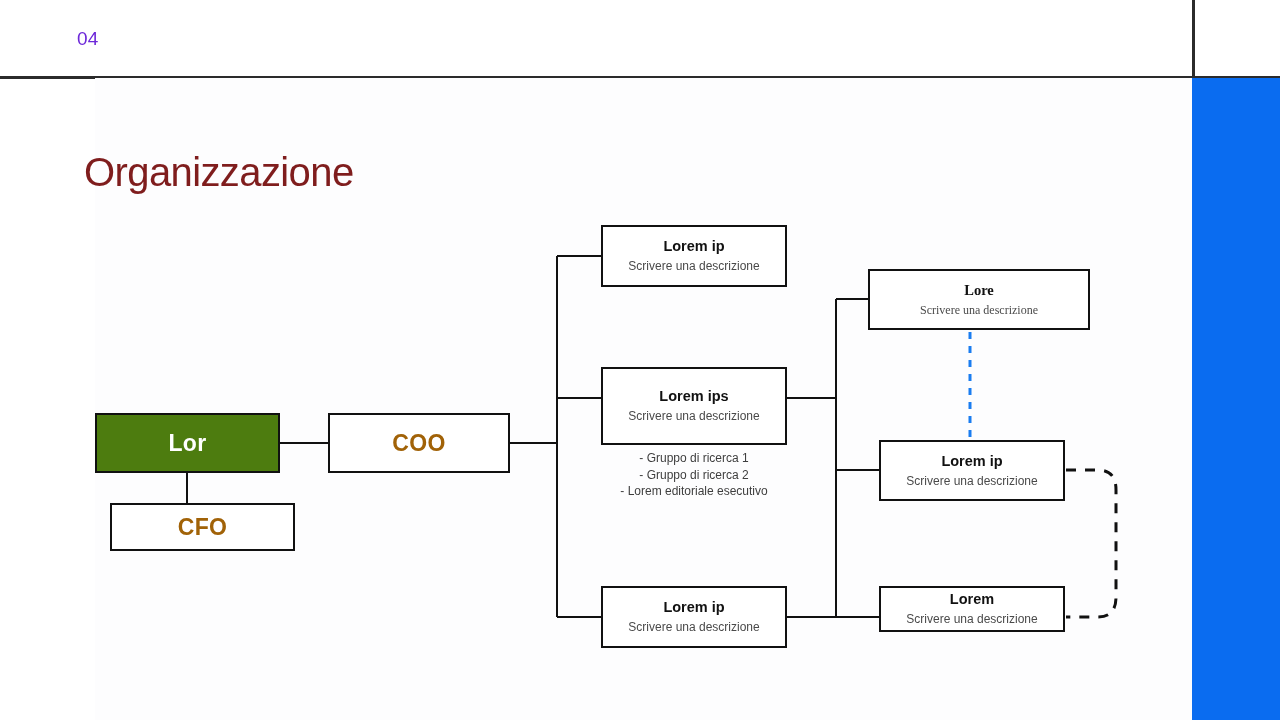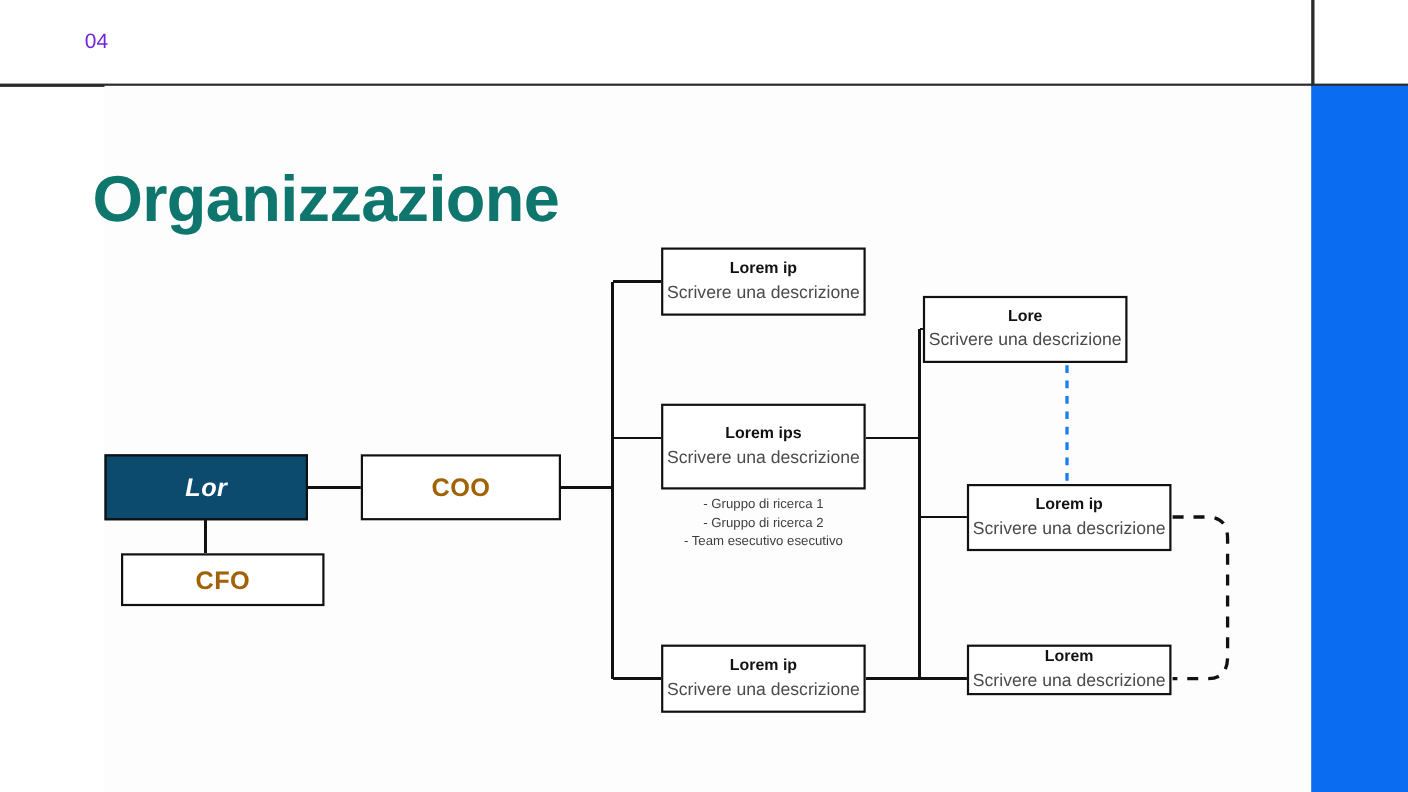--- a/index.html
+++ b/index.html
@@ -60,23 +60,23 @@
     position: absolute;
     left: 95px; top: 78px;
     width: 1097px; height: 642px;
     background: #fdfdfe;
   }
 
   
   #slide-title {
     position: absolute;
     left: 84px; top: 152px;
-    font-size: 59px;
-    font-weight: bold;
-    color: #0f766e;
+    font-size: 40px;
+    font-weight: normal;
+    color: #7f1d1d;
     letter-spacing: -0.6px;
     line-height: 1;
   }
 
   
   #chart-layer {
     position: absolute;
     left: 0; top: 0;
     width: 1280px; height: 720px;
   }
@@ -97,37 +97,36 @@
     justify-content: center;
     text-align: left;
   }
   .node .node-title {
     font-size: 14.5px;
     font-weight: bold;
     color: #111111;
     line-height: 1.15;
   }
   .node .node-desc {
-    font-size: 16px;
+    font-size: 12px;
     color: #4a4a4a;
     line-height: 1.2;
     margin-top: 4px;
   }
 
   
   .node.role .node-title {
     font-size: 23px;
     font-weight: bold;
     color: #a16207;
     letter-spacing: .3px;
   }
   .node.role.filled {
-    background: #0c4a6e;
+    background: #4d7c0f;
     border-color: #111111;
-    font-style: italic;
   }
   .node.role.filled .node-title {
     color: #ffffff;
   }
 
   
   #group-list {
     position: absolute;
     left: 600px; top: 450px;
     width: 188px;
@@ -200,35 +199,35 @@
     <div class="node" style="left:601px; top:367px; width:186px; height:78px;">
       <div class="node-title">Lorem ips</div>
       <div class="node-desc">Scrivere una descrizione</div>
     </div>
 
     <div class="node" style="left:601px; top:586px; width:186px; height:62px;">
       <div class="node-title">Lorem ip</div>
       <div class="node-desc">Scrivere una descrizione</div>
     </div>
 
-    <div class="node" style="left:839px; top:269px; width:186px; height:61px;">
+    <div class="node" style="left:868px; top:269px; width:222px; height:61px;font-family:Liberation Serif, serif;">
       <div class="node-title">Lore</div>
       <div class="node-desc">Scrivere una descrizione</div>
     </div>
 
     <div class="node" style="left:879px; top:440px; width:186px; height:61px;">
       <div class="node-title">Lorem ip</div>
       <div class="node-desc">Scrivere una descrizione</div>
     </div>
 
     <div class="node" style="left:879px; top:586px; width:186px; height:46px;">
       <div class="node-title">Lorem</div>
       <div class="node-desc">Scrivere una descrizione</div>
     </div>
 
     <div id="group-list">
       <div class="group-item">- Gruppo di ricerca 1</div>
       <div class="group-item">- Gruppo di ricerca 2</div>
-      <div class="group-item">- Team esecutivo esecutivo</div>
+      <div class="group-item">- Lorem editoriale esecutivo</div>
     </div>
 
   </div>
 </div>
 
 </body></html>

